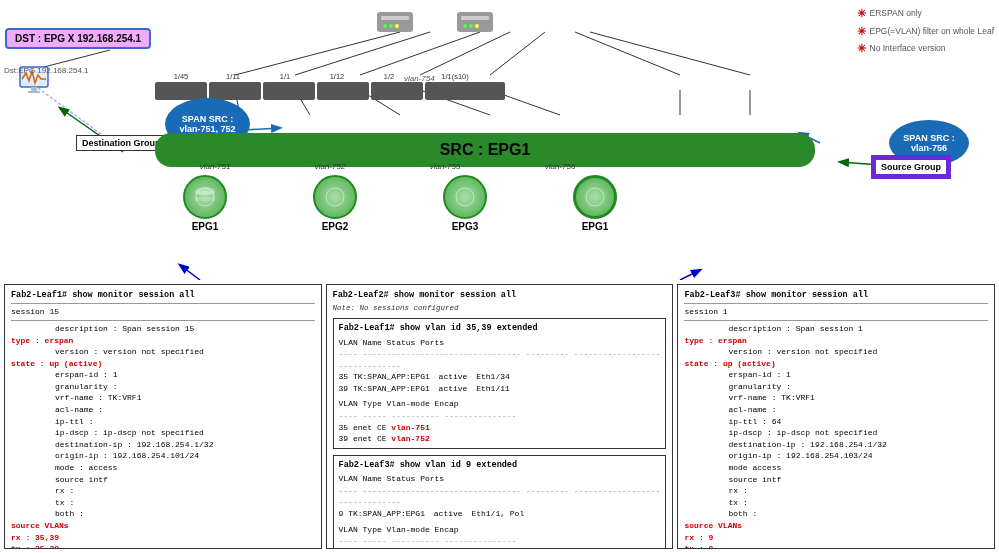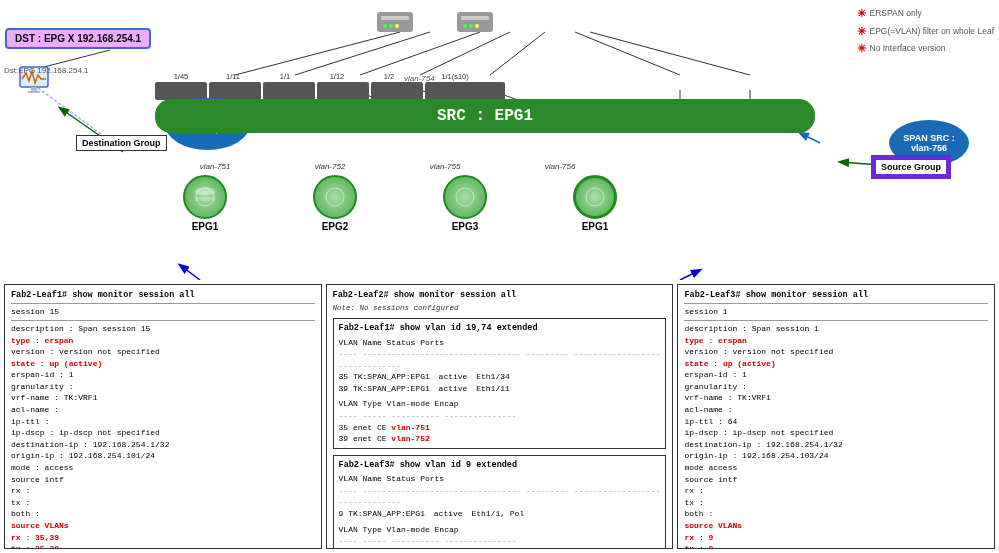--- a/index.html
+++ b/index.html
@@ -49,21 +49,21 @@
       margin-bottom: 2px;
     }
     .terminal-note {
       font-style: italic;
       font-size: 7.5px;
       color: #333;
       margin-bottom: 2px;
     }
     .t-line { line-height: 1.45; }
     .t-red { color: #cc0000; font-weight: bold; }
-    .t-label { color: #000; }
+    .t-label { color: #000; margin-left: 44px; }
     .divider { border-top: 1px solid #999; margin: 2px 0; }
     .sub-terminal {
       border: 1px solid #333;
       background: #fff;
       font-family: 'Courier New', monospace;
       font-size: 8px;
       padding: 3px 5px;
       margin-top: 4px;
     }
     
@@ -101,33 +101,32 @@
       border-radius: 2px;
       font-size: 7px;
       color: #fff;
       display: flex;
       align-items: center;
       justify-content: center;
     }
     
     .src-epg-band {
       position: absolute;
-      top: 99px;
+      top: 133px;
       left: 155px;
       width: 660px;
       height: 34px;
       background: #2a8a2a;
       border-radius: 16px;
       display: flex;
       align-items: center;
       justify-content: center;
       font-size: 16px;
       font-weight: bold;
-      color: #ffffff;
-      font-family: Liberation Mono, monospace;
+      color: #000000;
     }
     
     .span-src-left {
       position: absolute;
       top: 98px; left: 165px;
       background: #1a6bb5;
       color: #fff;
       border-radius: 50%;
       width: 85px; height: 52px;
       display: flex;
@@ -421,21 +420,21 @@
     <div class="t-line"><span class="t-red">  rx</span> <span class="t-red">: 35,39</span></div>
     <div class="t-line"><span class="t-red">  tx</span> <span class="t-red">: 35,39</span></div>
 
   </div>
 
   <div class="terminal-box middle">
     <div class="terminal-title t-line">Fab2-Leaf2# show monitor session all</div>
     <div class="terminal-note t-line">Note: No sessions configured</div>
 
     <div class="sub-terminal">
-      <div class="terminal-title t-line">Fab2-Leaf1# show vlan id 19,74 extended</div>
+      <div class="terminal-title t-line">Fab2-Leaf1# show vlan id 35,39 extended</div>
       <div class="t-line">VLAN Name                             Status    Ports</div>
       <div class="t-line" style="color:#999;">---- --------------------------------- --------- -------------------------------</div>
       <div class="t-line">
         <span>35 TK:SPAN_APP:EPG1</span>
         <span style="margin-left:4px;">active</span>
         <span style="margin-left:4px;">Eth1/34</span>
       </div>
       <div class="t-line">
         <span>39 TK:SPAN_APP:EPG1</span>
         <span style="margin-left:4px;">active</span>

